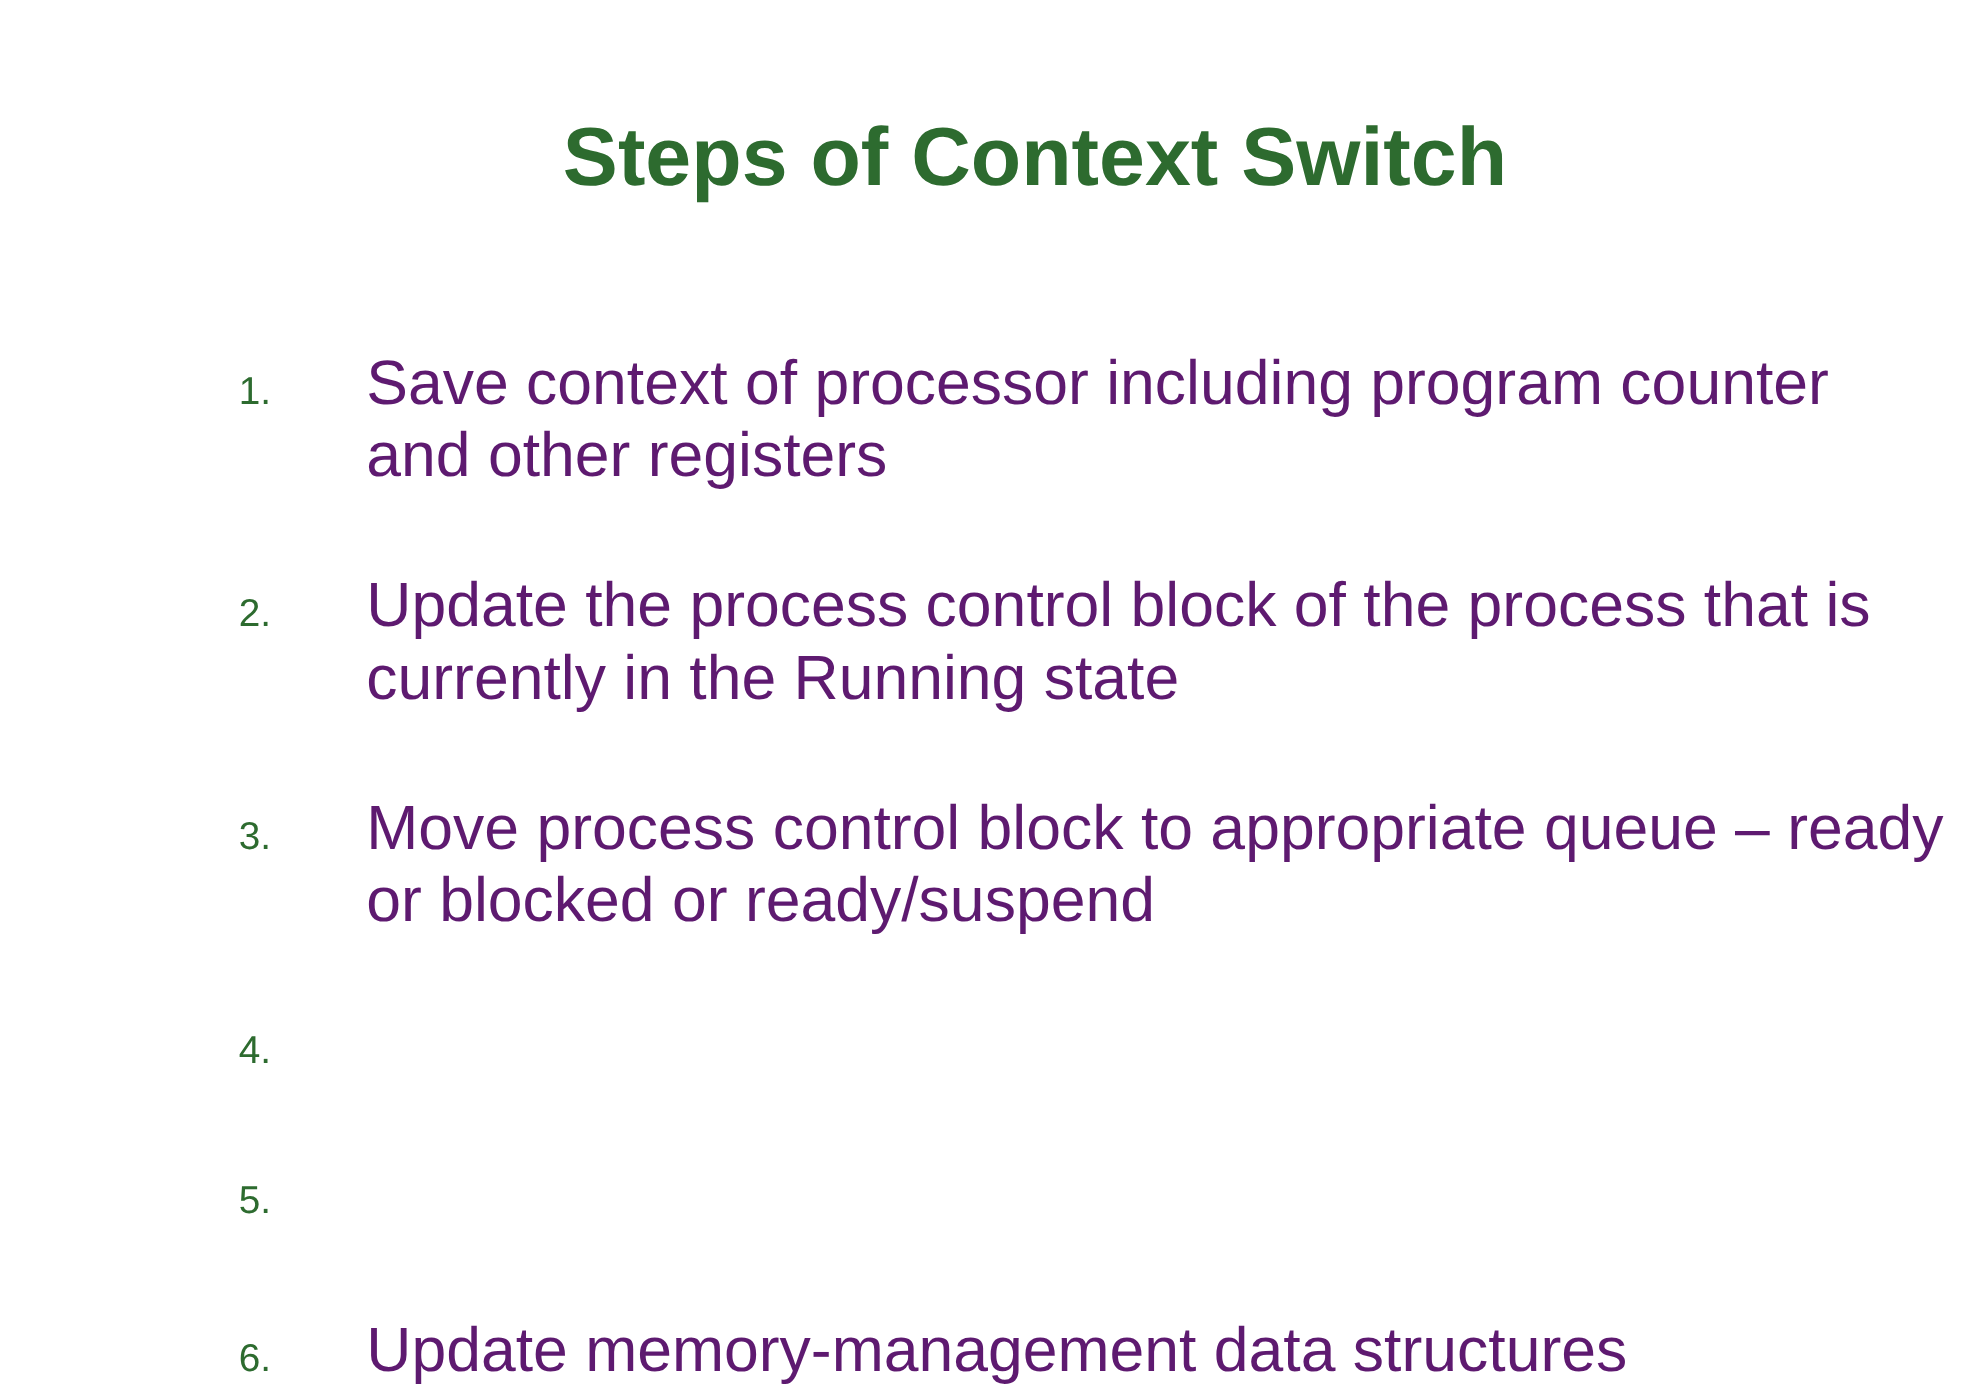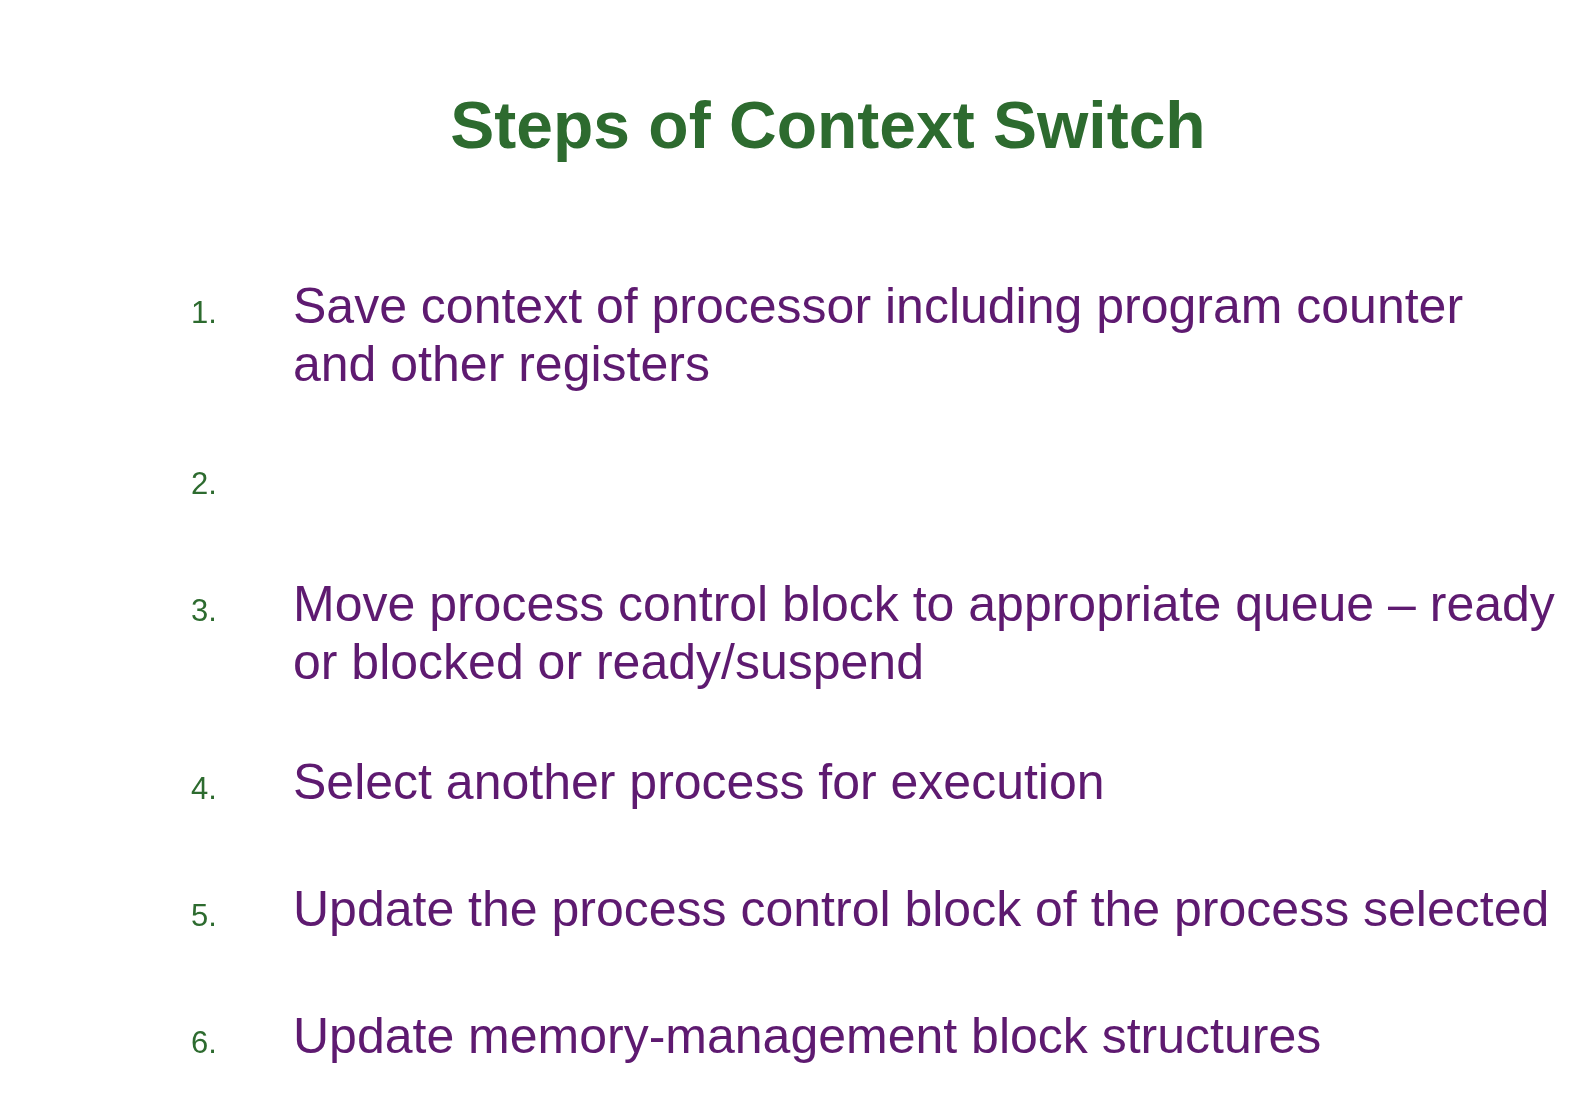--- a/index.html
+++ b/index.html
@@ -66,40 +66,39 @@
 
   <ol class="steps-list">
 
     <li class="step-item">
       <span class="step-number">1.</span>
       <span class="step-text">Save context of processor including program counter and other registers</span>
     </li>
 
     <li class="step-item">
       <span class="step-number">2.</span>
+      <span class="step-text">Update the process control block of the process that is currently in the Running state</span>
     </li>
 
     <li class="step-item">
       <span class="step-number">3.</span>
       <span class="step-text">Move process control block to appropriate queue – ready or blocked or ready/suspend</span>
     </li>
 
     <li class="step-item">
       <span class="step-number">4.</span>
-      <span class="step-text">Select another process for execution</span>
     </li>
 
     <li class="step-item">
       <span class="step-number">5.</span>
-      <span class="step-text">Update the process control block of the process selected</span>
     </li>
 
     <li class="step-item">
       <span class="step-number">6.</span>
-      <span class="step-text">Update memory-management block structures</span>
+      <span class="step-text">Update memory-management data structures</span>
     </li>
 
     <li class="step-item">
       <span class="step-number">7.</span>
     </li>
 
   </ol>
 </div>
 
 </body></html>

